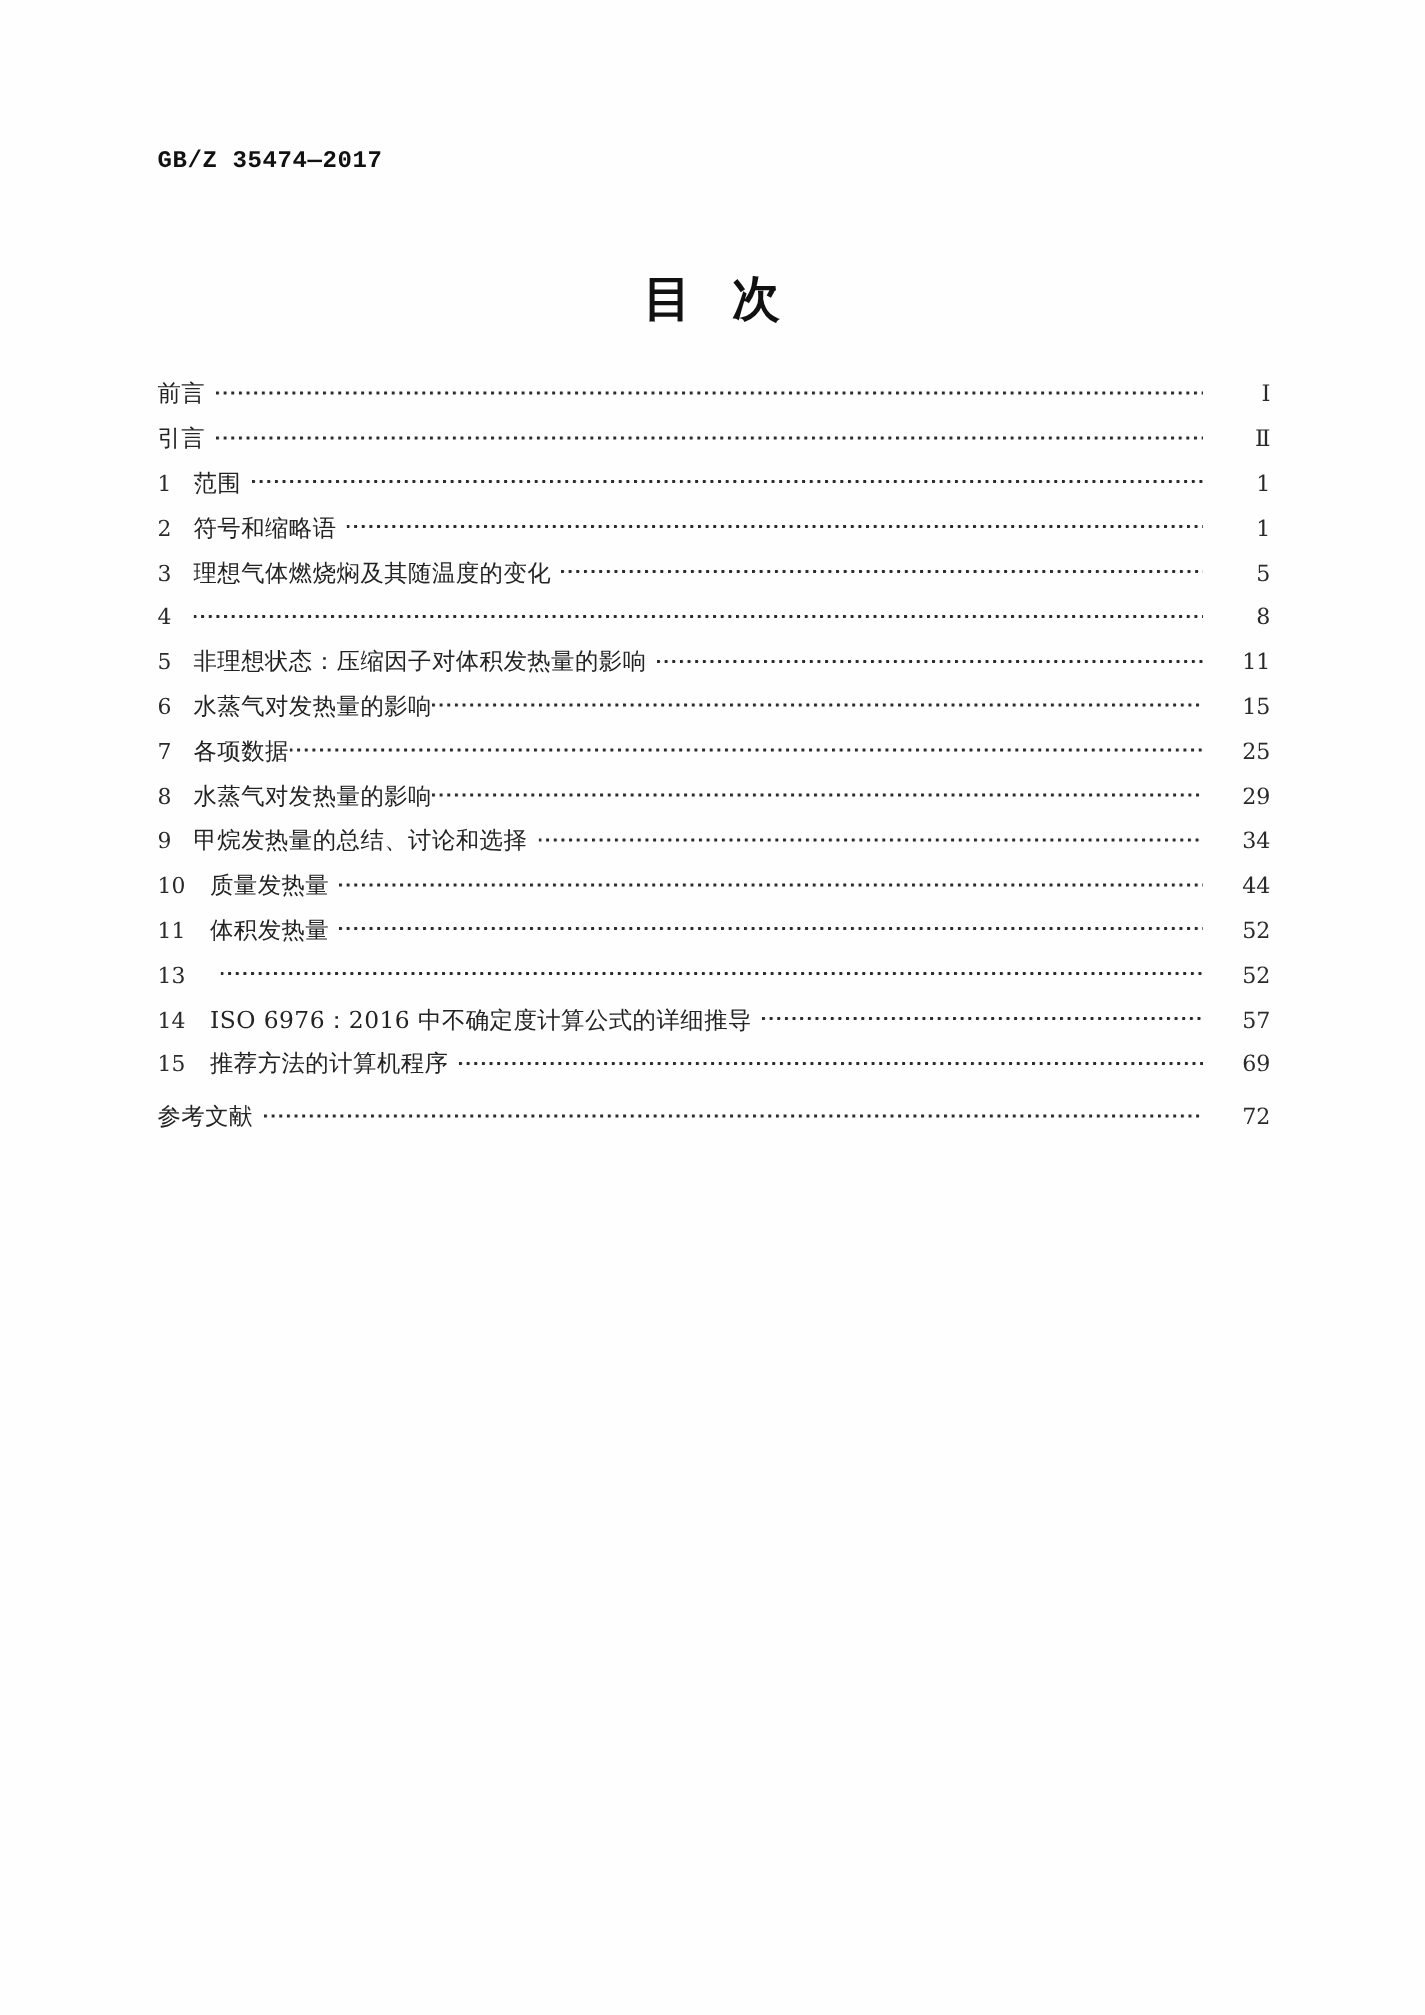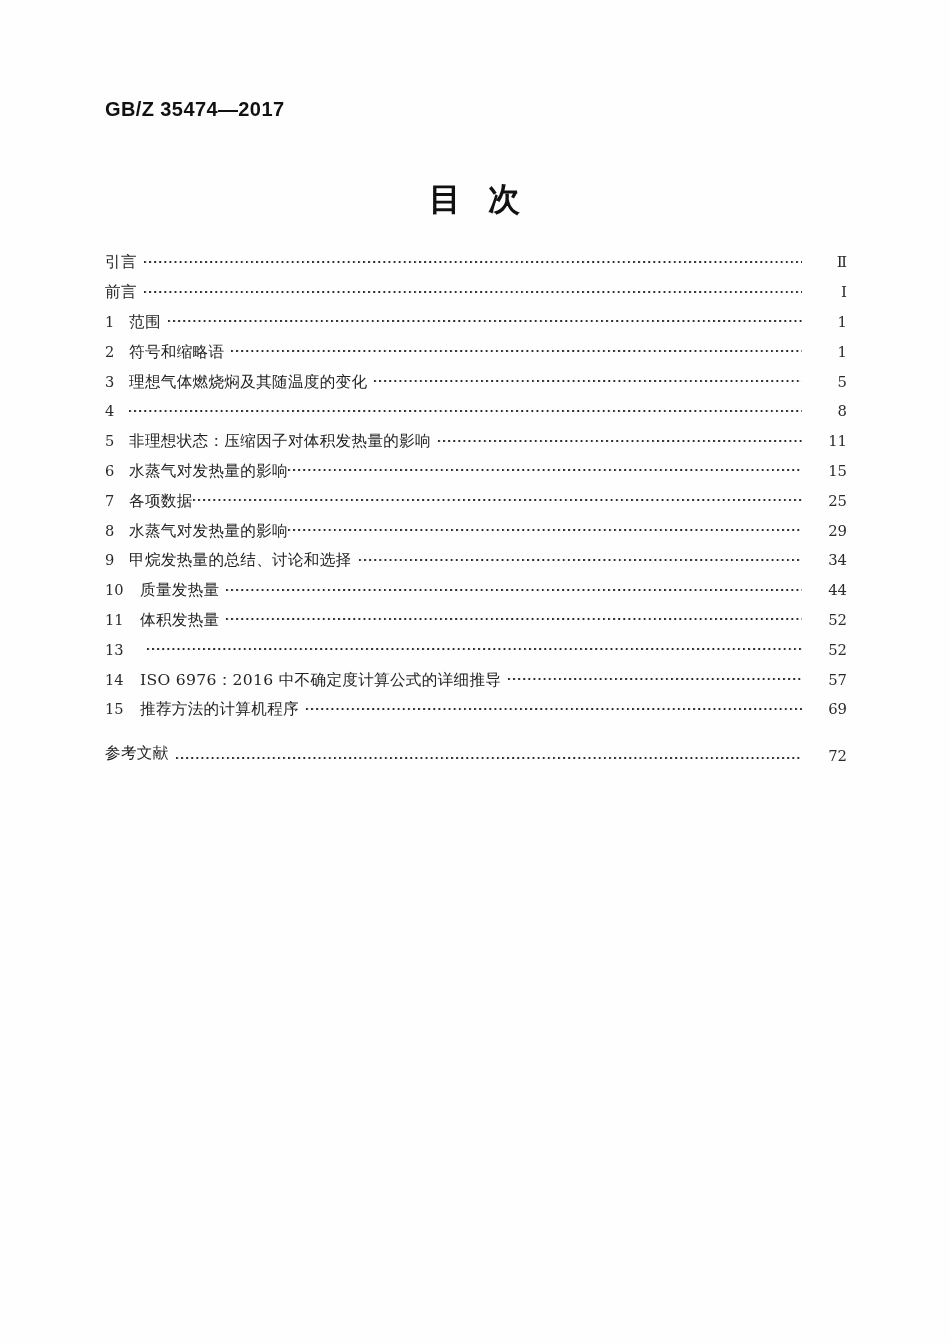--- a/index.html
+++ b/index.html
@@ -20,22 +20,22 @@
     position: absolute;
     inset: 0;
     background: #fefefe;
   }
 
   
   .doc-header {
     position: absolute;
     left: 105px;
     top: 98px;
-    font-family: Liberation Sans, sans-serif;
-    font-size: 20px;
+    font-family: Liberation Mono, monospace;
+    font-size: 16px;
     font-weight: 700;
     letter-spacing: 0.4px;
     color: #111111;
     white-space: nowrap;
   }
 
   
   .toc-title {
     position: absolute;
     top: 178px;
@@ -59,21 +59,21 @@
   }
 
   .toc-row {
     display: flex;
     align-items: baseline;
     height: 29.8px;
     font-size: 15.4px;
     color: #2a2a2a;
     white-space: nowrap;
   }
-  .toc-row.spaced-before { margin-top: 5px; align-items: flex-end; }
+  .toc-row.spaced-before { margin-top: 5px; }
 
   
   .toc-num {
     display: inline-block;
     width: 24px;
     flex: 0 0 auto;
     font-family: "DejaVu Serif", "Liberation Serif", serif;
     font-size: 14.6px;
     color: #2a2a2a;
     text-align: left;
@@ -132,31 +132,31 @@
 
   <div class="doc-header">GB/Z 35474—2017</div>
 
   <div class="toc-title">
     <span>目</span><span class="gap"></span><span>次</span>
   </div>
 
   <div class="toc" id="toc-list">
       <div class="toc-row">
         <span class="toc-num empty"></span>
+        <span class="toc-label">前言</span>
+        <span class="lead-gap"></span>
+        <span class="toc-dots"></span>
+        <span class="toc-page roman">Ⅰ</span>
+      </div>
+      <div class="toc-row">
+        <span class="toc-num empty"></span>
         <span class="toc-label">引言</span>
         <span class="lead-gap"></span>
         <span class="toc-dots"></span>
         <span class="toc-page roman">Ⅱ</span>
-      </div>
-      <div class="toc-row">
-        <span class="toc-num empty"></span>
-        <span class="toc-label">前言</span>
-        <span class="lead-gap"></span>
-        <span class="toc-dots"></span>
-        <span class="toc-page roman">Ⅰ</span>
       </div>
       <div class="toc-row">
         <span class="toc-num">1</span>
         <span class="toc-label">范围</span>
         <span class="lead-gap"></span>
         <span class="toc-dots"></span>
         <span class="toc-page">1</span>
       </div>
       <div class="toc-row">
         <span class="toc-num">2</span>

